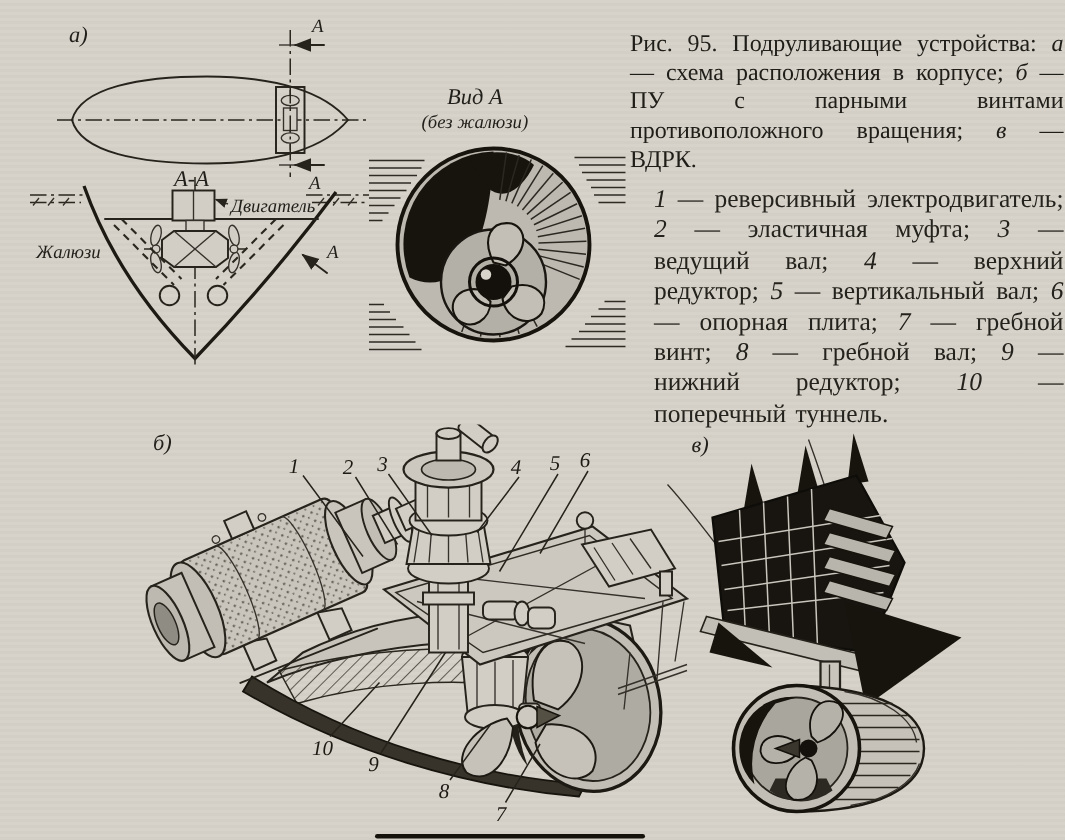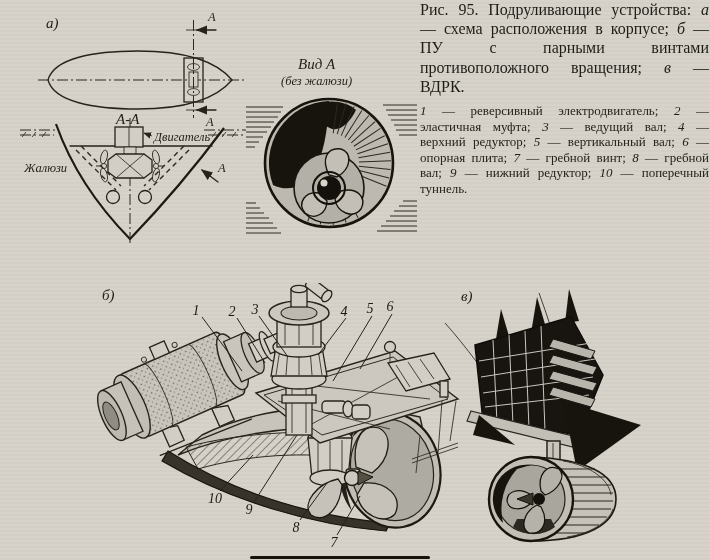--- a/index.html
+++ b/index.html
@@ -17,27 +17,27 @@
   .ln-thin{stroke:#34302a; fill:none; stroke-width:.9;}
   .ln-th{stroke:#1d1a14; fill:none; stroke-width:2.2;}
   .dashdot{stroke:#2a271f; fill:none; stroke-width:1; stroke-dasharray:11 3 2 3;}
   .dash{stroke:#2a271f; fill:none; stroke-width:1.4; stroke-dasharray:5 4;}
   .paperfill{fill:#d2cec5;}
   .dark{fill:#17140e;}
   .svglabel{font:italic 15px "Liberation Serif","DejaVu Serif",serif; fill:#211f1a;}
   .svglabel-sm{font:italic 12.5px "Liberation Serif","DejaVu Serif",serif; fill:#211f1a;}
   .pnum{font:italic 14px "Liberation Serif","DejaVu Serif",serif; fill:#1d1a14; text-anchor:middle;}
   
-  .caption-col{left:420px; top:0; width:289px;}
+  .caption-col{left:420px; top:20px; width:289px;}
   .fig-caption{
     margin:0; font-size:16px; line-height:1.2; text-align:justify;
     word-spacing:3px; hyphens:auto; color:#1f1d18;
   }
   .fig-legend{
-    margin:7px 0 0 0; font-size:13px; line-height:1.2; text-align:justify;
+    margin:7px 0 0 16px; font-size:17px; line-height:1.2; text-align:justify;
     word-spacing:2px; hyphens:auto; color:#24221c;
   }
   .fig-caption i, .fig-legend i{font-style:italic;}
   .scan-strip{left:250px; top:556px; width:180px; height:3px; background:#15120c; border-radius:2px;}
 </style>
 </head>
 <body>
 
 <div class="page">
 

